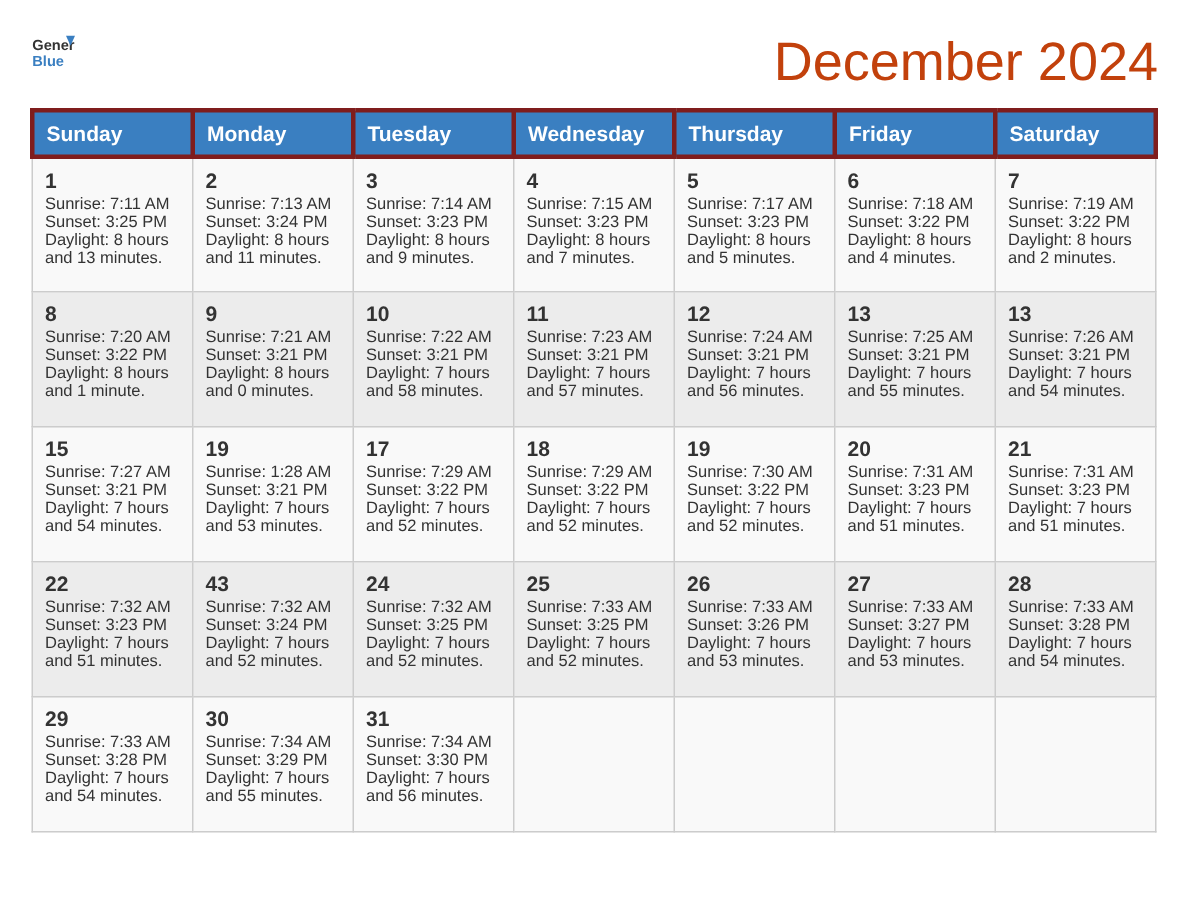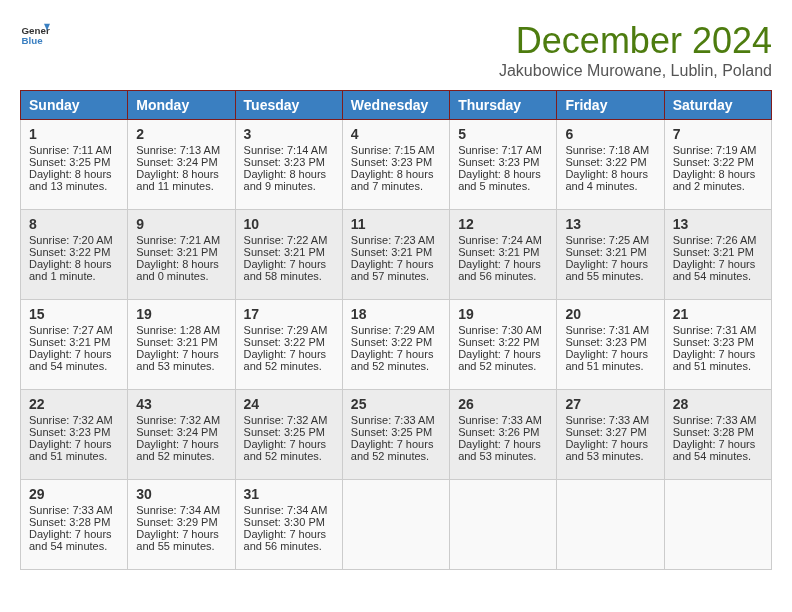--- a/index.html
+++ b/index.html
@@ -19,35 +19,35 @@
     .logo {
       display: flex;
       align-items: center;
       gap: 4px;
     }
     .logo-icon {
       width: 30px;
       height: 30px;
     }
     .title-area { text-align: right; }
-    .month-title { font-size: 36px; color: #4d7c0f; font-weight: normal; }
+    .month-title { font-size: 36px; color: #c2410c; font-weight: normal; }
     .location-title { font-size: 16px; color: #555; }
     table {
       width: 100%;
       border-collapse: collapse;
       table-layout: fixed;
     }
     thead tr th {
       background-color: #3a7fc1;
       color: #fff;
       text-align: left;
       padding: 6px 8px;
       font-size: 14px;
       font-weight: bold;
-      border: 1px solid #7f1d1d;
+      border: 3px solid #7f1d1d;
     }
     tbody tr td {
       vertical-align: top;
       padding: 6px 8px;
       font-size: 11px;
       color: #333;
       border: 1px solid #ccc;
       height: 90px;
     }
     tbody tr:nth-child(odd) td {
@@ -72,21 +72,20 @@
 <div class="header">
   <div class="logo">
     <svg class="logo-icon" viewBox="0 0 40 40">
       <text x="2" y="18" font-size="13" font-weight="bold" fill="#333">General</text>
       <text x="2" y="32" font-size="13" font-weight="bold" fill="#3a7fc1">Blue</text>
       <polygon points="32,5 40,5 36,14" fill="#3a7fc1"></polygon>
     </svg>
   </div>
   <div class="title-area">
     <div class="month-title">December 2024</div>
-    <div class="location-title">Jakubowice Murowane, Lublin, Poland</div>
   </div>
 </div>
 
 <table>
   <thead>
     <tr>
     <th>Sunday</th>
         <th>Monday</th>
         <th>Tuesday</th>
         <th>Wednesday</th>

